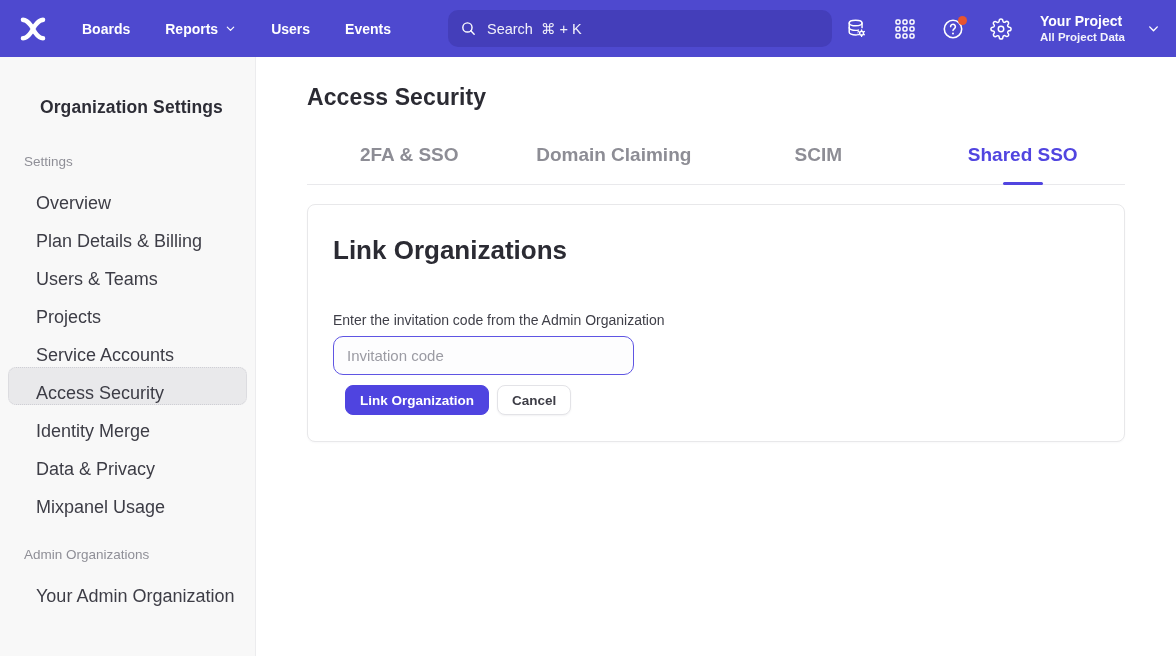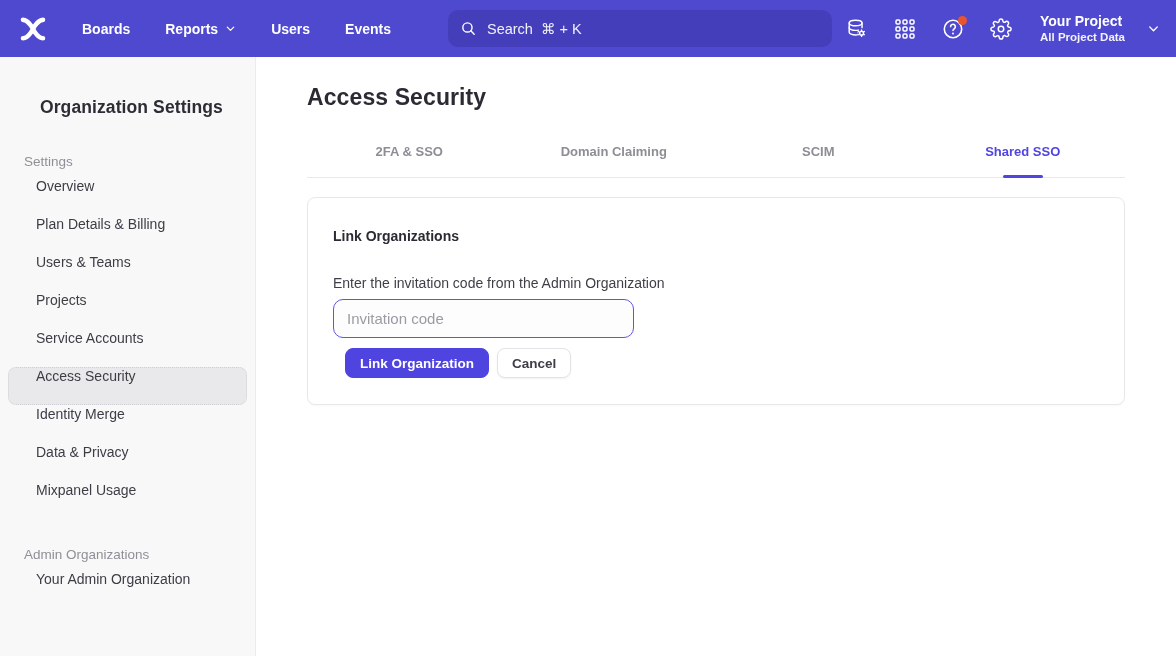--- a/index.html
+++ b/index.html
@@ -45,49 +45,49 @@
 
   
   .shell { display: flex; height: 621px; }
   .sidebar {
     width: 256px; flex: 0 0 256px; background: #f8f8f8;
     border-right: 1px solid #ececee; padding-top: 40px;
   }
   .sidebar-title { font-size: 17.5px; font-weight: 700; color: #2d2d36; padding-left: 40px; letter-spacing: .1px; }
   .side-section-label { font-size: 13.5px; color: #8f8f97; padding-left: 24px; margin-top: 36px; margin-bottom: 8px; }
   .side-item {
-    height: 38px; display: flex; align-items: flex-start;
-    padding-left: 35px; font-size: 14px; color: #3d3d46;
+    height: 38px; display: flex; align-items: flex-end;
+    padding-left: 35px; font-size: 18px; color: #3d3d46;
     margin: 0 8px; border-radius: 8px; border: 1px dotted transparent;
     cursor: pointer; white-space: nowrap;
   }
   .side-item.selected { background: #e9e9eb; border-color: #cfcfd5; padding-left: 27px; }
   .side-item:not(.selected) { padding-left: 35px; margin: 0; }
 
   .content { flex: 1; padding: 27px 51px 0 51px; background: #fff; }
   .page-title { font-size: 23px; font-weight: 700; color: #2b2b33; letter-spacing: .1px; }
 
   .tabs { display: flex; margin-top: 25px; border-bottom: 1px solid #e9e9ec; }
   .tab {
-    flex: 1; text-align: center; font-size: 13px; font-weight: 600;
+    flex: 1; text-align: center; font-size: 19px; font-weight: 600;
     color: #8d8d95; padding: 8px 0 18px 0; position: relative; cursor: pointer;
   }
   .tab.active { color: #5145e0; }
   .tab.active .tab-underline {
     position: absolute; left: 50%; transform: translateX(-50%); bottom: -1px;
     width: 40px; height: 3px; background: #5145e0; border-radius: 2px;
   }
 
   .card {
     margin-top: 19px; border: 1px solid #e8e8ea; border-radius: 8px;
     background: #fff; padding: 30px 25px 26px 25px; width: 818px;
     box-shadow: 0 1px 2px rgba(30,30,60,0.03);
   }
-  .card-title { font-size: 14px; font-weight: 700; color: #2b2b33; }
-  .card-desc { font-size: 14px; color: #3f3f48; margin-top: 31px; }
+  .card-title { font-size: 26px; font-weight: 700; color: #2b2b33; }
+  .card-desc { font-size: 14px; color: #3f3f48; margin-top: 46px; }
   .invite-input {
     margin-top: 8px; width: 301px; height: 39px;
     border: 1.5px solid #5f55e3; border-radius: 10px;
     padding: 0 13px; font-size: 15px; color: #2b2b33; background: #fdfdfe;
     outline: none; display: block;
     font-family: "Liberation Sans", "DejaVu Sans", sans-serif;
   }
   .invite-input::placeholder { color: #9b9ba3; opacity: 1; }
   .btn-row { display: flex; align-items: flex-start; column-gap: 8px; margin-top: 10px; margin-left: 12px; }
   .btn {

